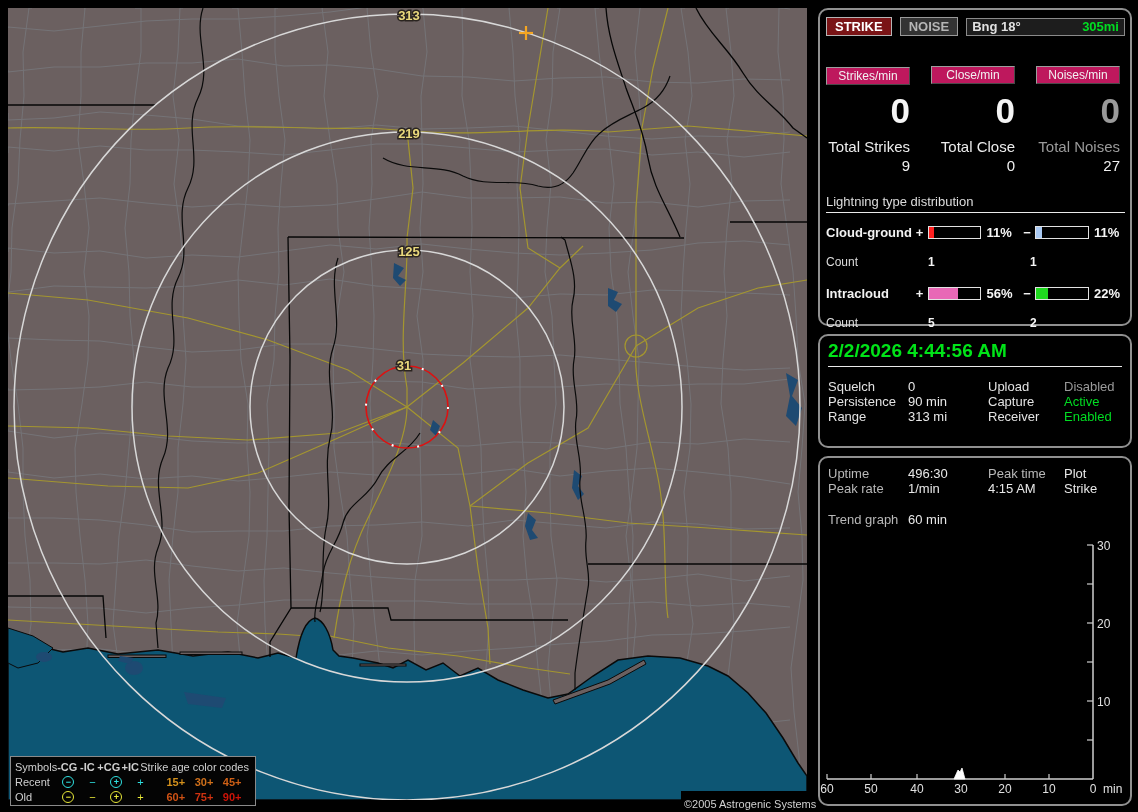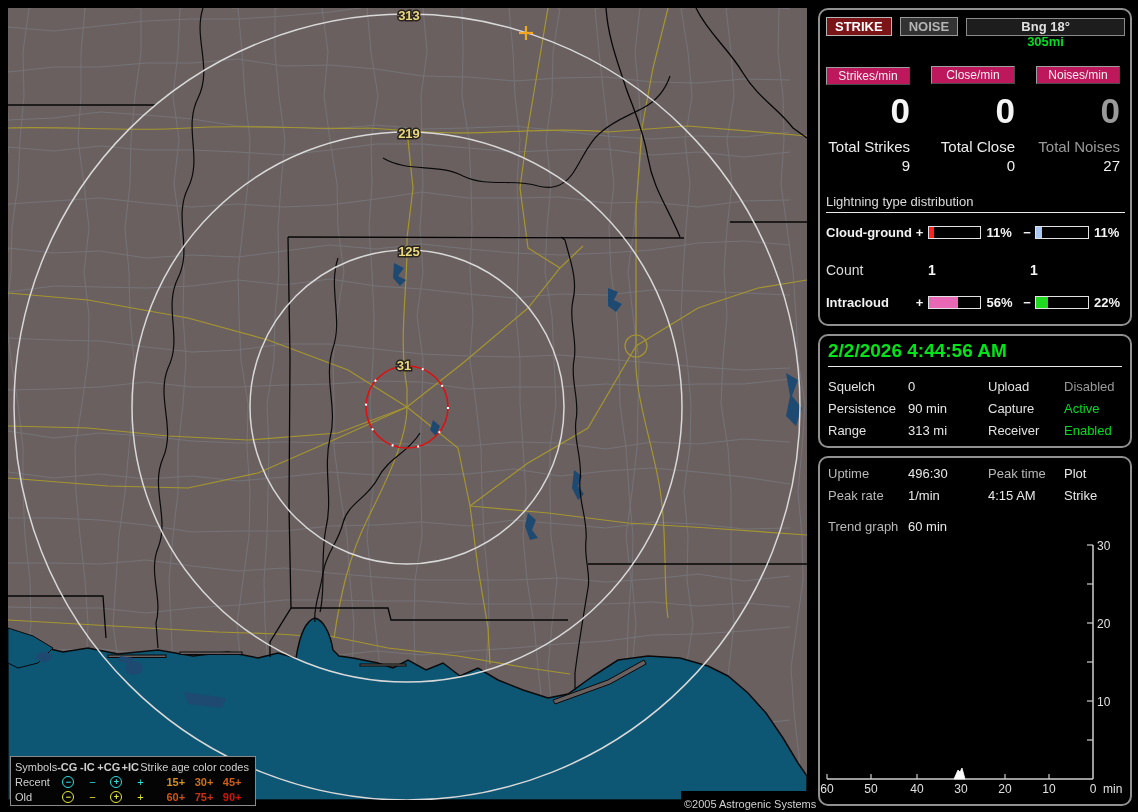--- a/index.html
+++ b/index.html
@@ -23,47 +23,47 @@
   
   .panel{position:absolute;left:818px;width:314px;background:#000;border:2px solid #909090;border-radius:10px;box-sizing:border-box;}
   #panel-counters{top:8px;height:318px;padding:7px 5px 6px 6px;}
   #panel-status{top:334px;height:114px;padding:4px 8px 6px 8px;}
   #panel-stats{top:456px;height:350px;padding:8px 0 6px 8px;}
   .toolbar{display:flex;align-items:center;gap:8px;}
   .btn{font-size:13px;font-weight:bold;padding:1px 8px;border:1px solid #b5b5b5;cursor:default;}
   .btn-strike{background:#7a1416;color:#fff;}
   .btn-noise{background:#333;color:#b5b5b5;border-color:#999;}
   .bng-bar{margin-left:auto;width:160px;display:flex;justify-content:space-between;align-items:center;
-           background:#1d1d1d;border:1px solid #8a8a8a;padding:0 5px;font-size:13px;font-weight:bold;height:18px;box-sizing:border-box;flex-direction:column;}
+           background:#1d1d1d;border:1px solid #8a8a8a;padding:0 5px;font-size:13px;font-weight:bold;height:18px;box-sizing:border-box;}
   .bng-dist{color:#00dd22;}
   .cnt-grid{display:grid;grid-template-columns:84px 100px 100px;column-gap:5px;margin-top:30px;}
   .cnt-grid .cell{text-align:right;}
   .gbtn{background:#be185d;color:#f2f2f2;font-size:12px;border:1px solid;border-color:#9e9e9e #4a4a4a #4a4a4a #9e9e9e;
         padding:1px 0;width:84px;text-align:center;}
   .c2 .gbtn,.c3 .gbtn{margin-left:auto;display:block;}
   .rate{font-size:35px;font-weight:bold;line-height:1;margin-top:8px;color:#f5f5f5;}
   .tot-label{font-size:15px;margin-top:10px;color:#ececec;}
   .tot-val{font-size:15px;margin-top:2px;color:#f0f0f0;}
   .dim{color:#9a9a9a !important;}
   
   .dist-title{margin-top:20px;font-size:13px;color:#dcdcdc;padding-bottom:3px;border-bottom:1px solid #eaeaea;}
   .dist-row{display:flex;align-items:center;margin-top:11px;height:16px;font-size:13px;}
   .d-label{width:90px;font-weight:bold;color:#f2f2f2;}
   .d-sign{width:12px;font-weight:bold;color:#f2f2f2;}
   .bar{width:52px;height:11px;border:1px solid #e2e2e2;background:#000;}
   .bar .fill{height:100%;}
   .d-pct{width:42px;font-weight:bold;color:#f5f5f5;padding-left:5px;box-sizing:border-box;}
   .d-pct.last{width:36px;}
-  .count-row{display:flex;margin-top:22px;font-size:14px;}
+  .count-row{display:flex;margin-top:15px;font-size:12px;}
   .k-label{width:102px;color:#dcdcdc;}
   .k-val{width:56px;font-weight:bold;color:#f5f5f5;}
   .k-spacer{width:46px;}
   
   .datetime{font-size:19px;font-weight:bold;color:#00e418;padding-bottom:4px;border-bottom:1px solid #eaeaea;}
-  .st-grid{display:grid;grid-template-columns:80px 80px 76px 1fr;row-gap:7px;margin-top:12px;font-size:13px;}
+  .st-grid{display:grid;grid-template-columns:80px 80px 76px 1fr;margin-top:12px;font-size:13px;}
   .green{color:#00dd22 !important;}
   .lbl{color:#e2e2e2;}
   .val{color:#e8e8e8;}
   .lbl2{color:#b8b8b8;}
   
   .tg-row{display:grid;grid-template-columns:80px 1fr;margin-top:16px;font-size:13px;}
   #trend-svg{position:absolute;left:0;top:0;width:310px;height:346px;}
   .axis{stroke:#cfcfcf;stroke-width:1.5;fill:none;}
   .tick{stroke:#cfcfcf;stroke-width:1.2;}
   .tick-lab{font:12px "Liberation Sans",sans-serif;fill:#e0e0e0;}

